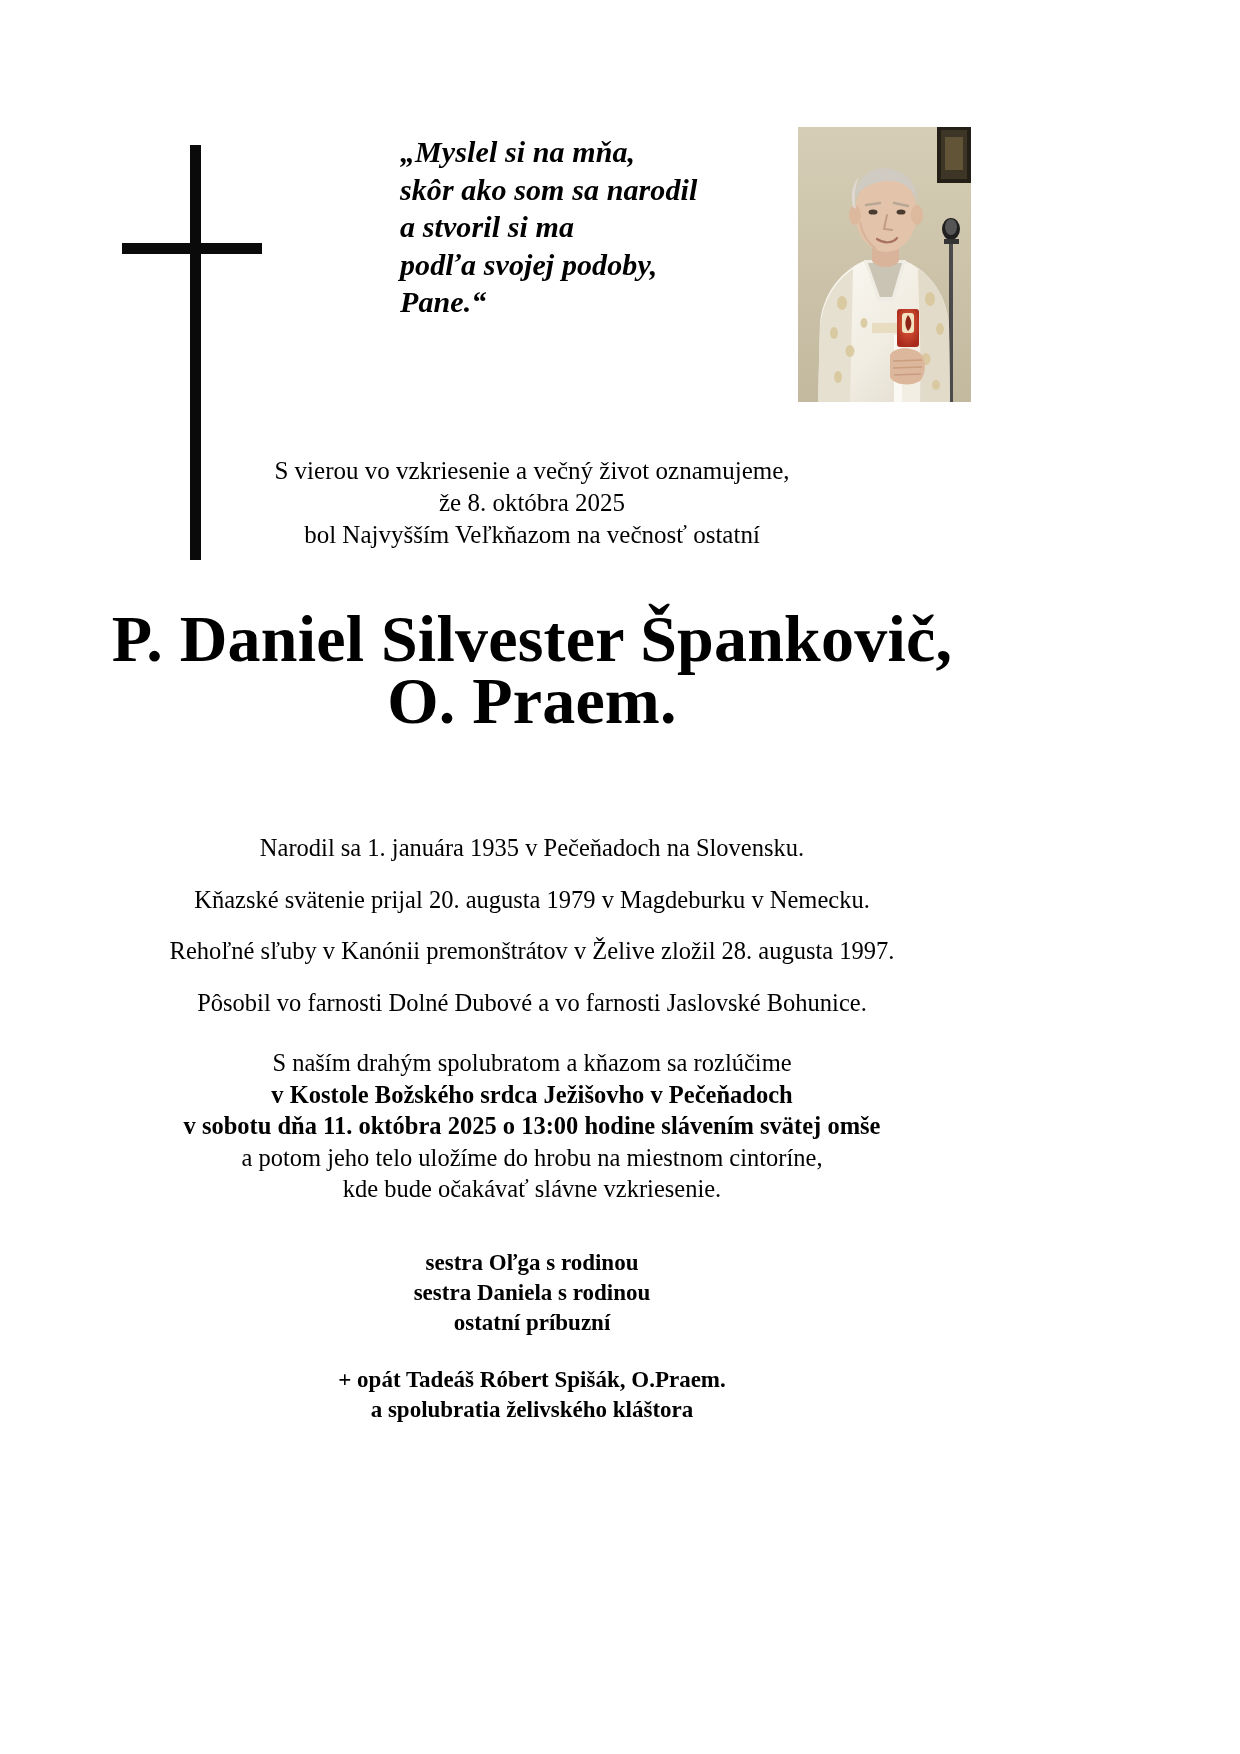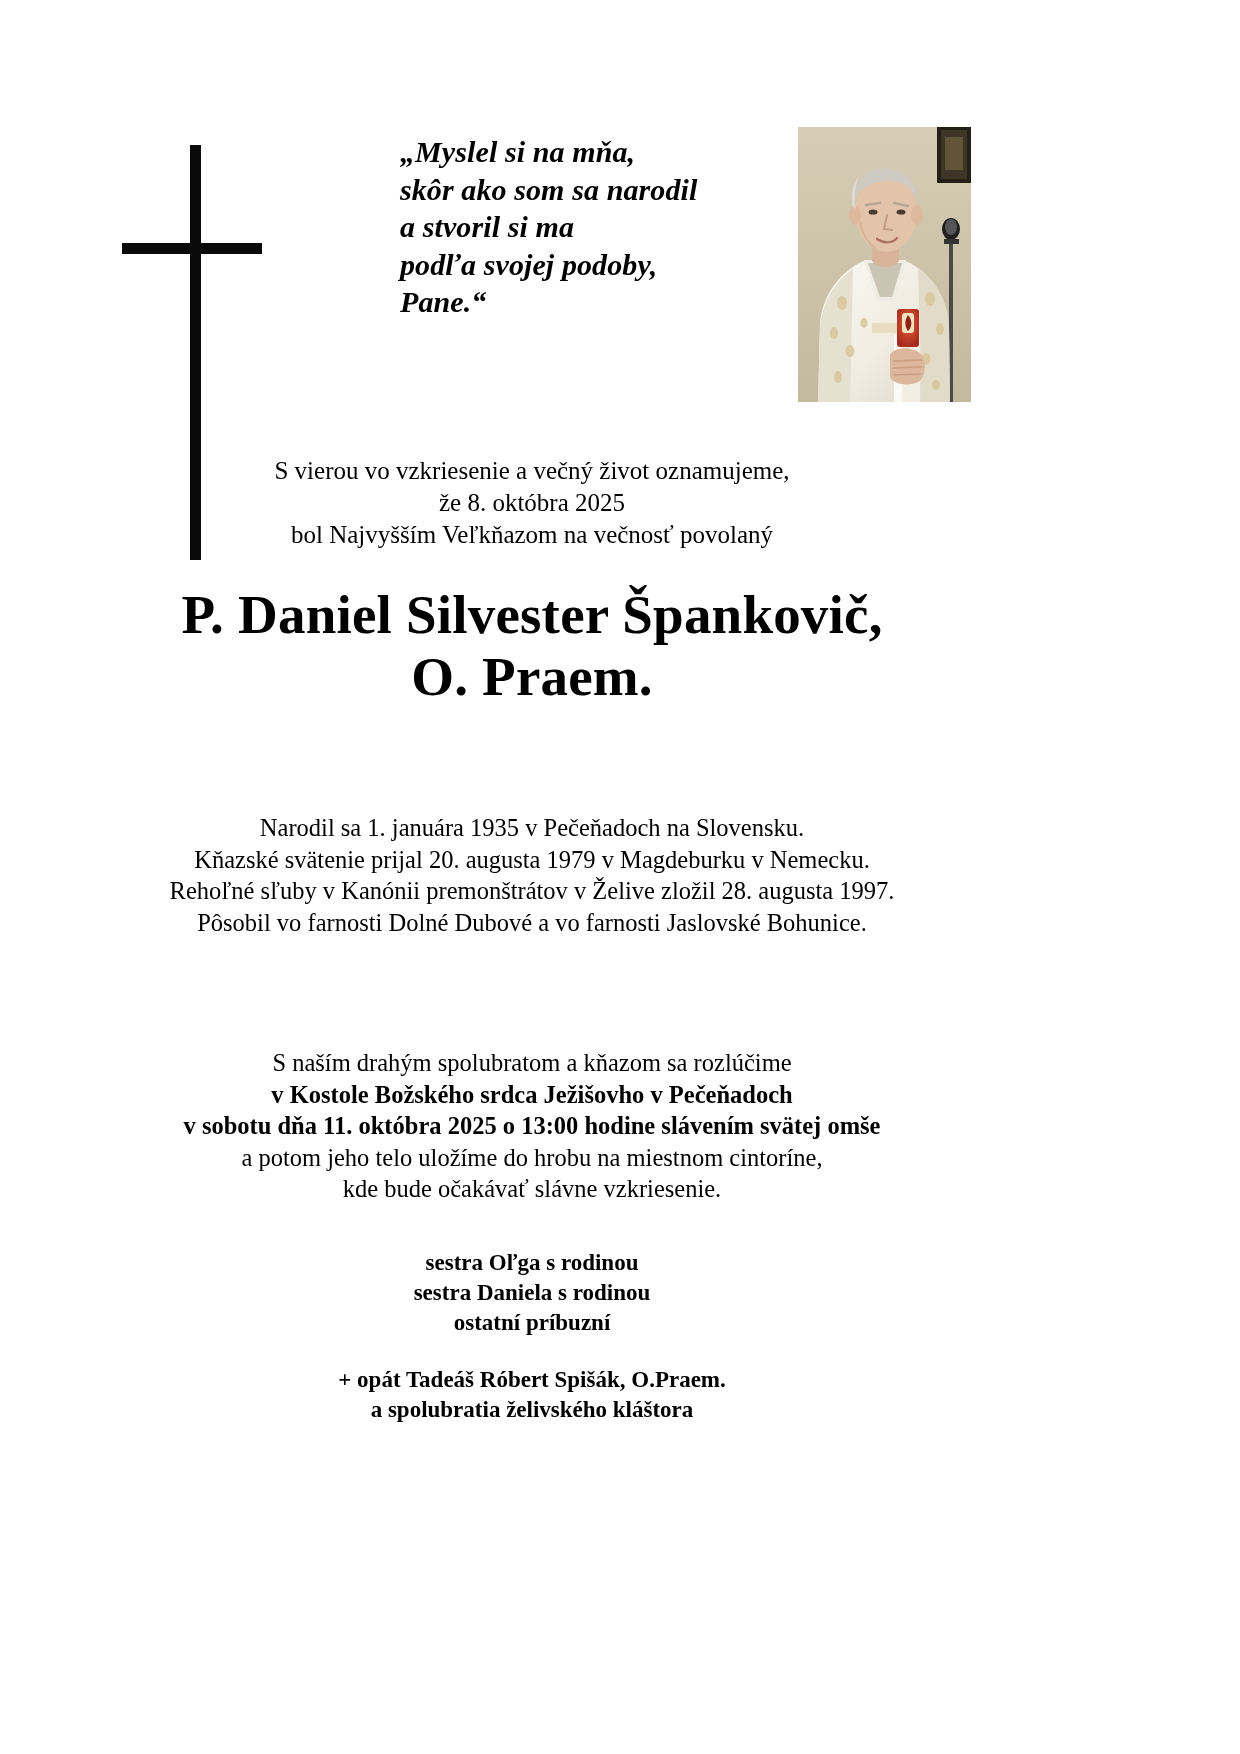--- a/index.html
+++ b/index.html
@@ -82,34 +82,34 @@
     text-align: center;
   }
   .intro {
     top: 455px;
     font-size: 25px;
     line-height: 32px;
   }
   .intro .ln { display: block; }
 
   .name {
-    top: 584px;
-    font-size: 55px;
+    top: 608px;
+    font-size: 66px;
     line-height: 62px;
     font-weight: bold;
     letter-spacing: 0.2px;
   }
   .name .ln { display: block; }
 
   .bio {
     top: 812px;
     font-size: 24.5px;
     line-height: 31.5px;
   }
-  .bio .ln { display: block; }
+  .bio .ln { display: block; margin-top: 20px; }
 
   .ceremony {
     top: 1047px;
     font-size: 24.5px;
     line-height: 31.5px;
   }
   .ceremony .ln { display: block; }
   .ceremony .ln.b { font-weight: bold; }
 
   .signature {
@@ -221,21 +221,21 @@
       <path d="M92 228 C96 220 112 219 122 226 C129 232 128 248 122 254 C112 260 96 258 92 250 Z" fill="#dcb79b"></path>
       <path d="M95 234 L124 233" stroke="#c89d80" stroke-width="1.6" fill="none"></path>
       <path d="M95 241 L124 240" stroke="#c89d80" stroke-width="1.6" fill="none"></path>
       <path d="M96 248 L123 247" stroke="#c89d80" stroke-width="1.6" fill="none"></path>
     </svg>
   </div>
 
   <div class="block intro">
     <span class="ln">S vierou vo vzkriesenie a večný život oznamujeme,</span>
     <span class="ln">že 8. októbra 2025</span>
-    <span class="ln">bol Najvyšším Veľkňazom na večnosť povolaný</span>
+    <span class="ln">bol Najvyšším Veľkňazom na večnosť ostatní</span>
   </div>
 
   <div class="block name">
     <span class="ln">P. Daniel Silvester Špankovič,</span>
     <span class="ln">O. Praem.</span>
   </div>
 
   <div class="block bio">
     <span class="ln">Narodil sa 1. januára 1935 v Pečeňadoch na Slovensku.</span>
     <span class="ln">Kňazské svätenie prijal 20. augusta 1979 v Magdeburku v Nemecku.</span>

